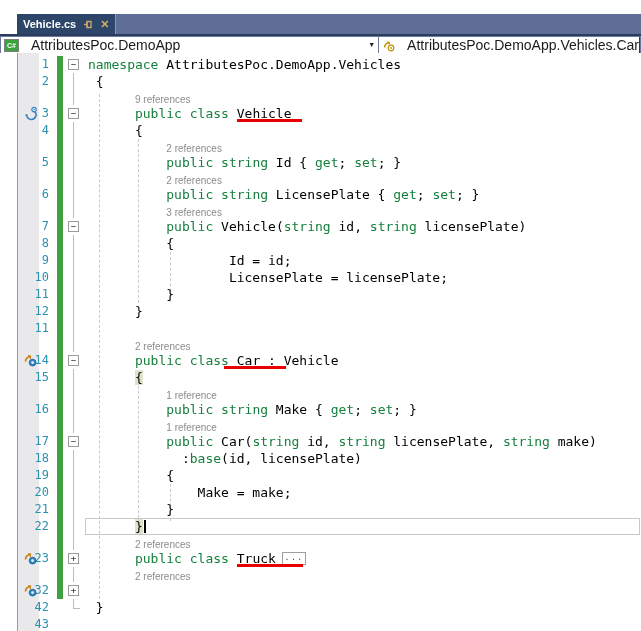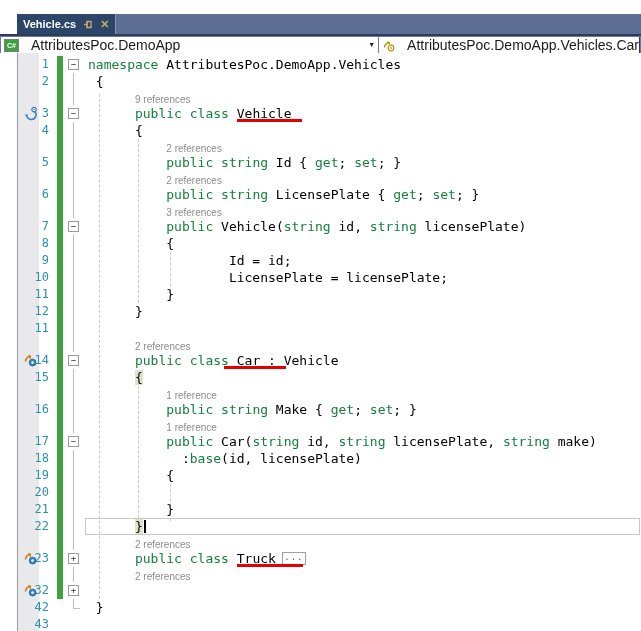--- a/index.html
+++ b/index.html
@@ -336,20 +336,21 @@
             <span class="vl"></span>
           </span>
           <span class="code"><span class="pl">          {</span></span>
         </div>
         <div class="row">
           <span class="num">20</span>
           <span class="chg on"></span>
           <span class="fold">
             <span class="vl"></span>
           </span>
+          <span class="code"><span class="pl">              Make = make;</span></span>
         </div>
         <div class="row">
           <span class="num">21</span>
           <span class="chg on"></span>
           <span class="fold">
             <span class="vl"></span>
           </span>
           <span class="code"><span class="pl">          }</span></span>
         </div>
         <div class="row">

